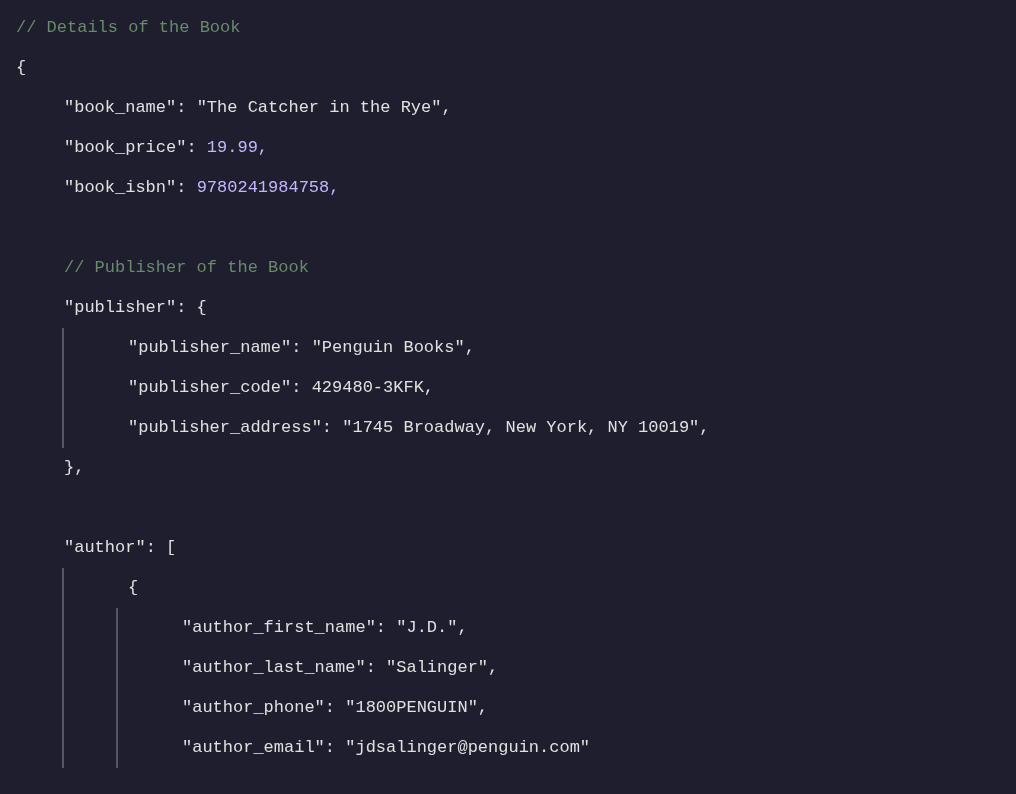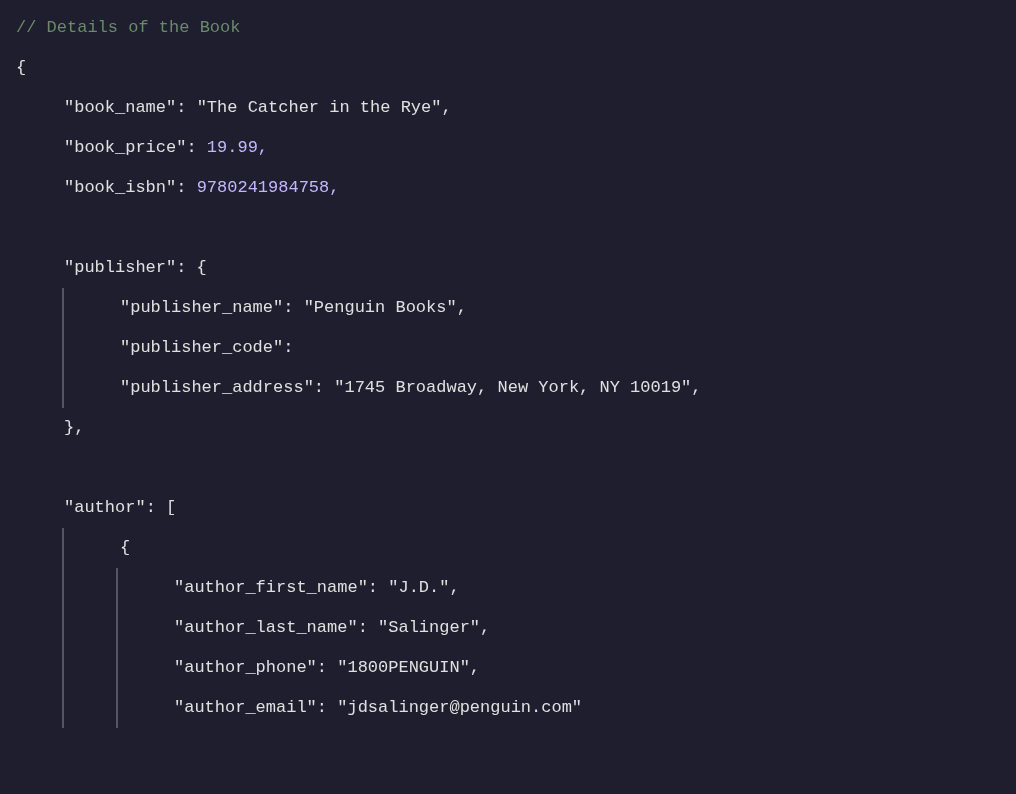--- a/index.html
+++ b/index.html
@@ -21,21 +21,21 @@
       width: 100%;
       height: 100%;
       padding: 8px 0;
       overflow: hidden;
     }
 
     .code-line {
       display: flex;
       align-items: flex-end;
       min-height: 36px;
-      padding: 2px 4px;
+      padding: 2px 12px;
       font-size: 17px;
       line-height: 36px;
       white-space: pre;
     }
 
     .indent-0 { padding-left: 16px; }
     .indent-1 { padding-left: 64px; }
 
     .comment { color: #6a8a6a; }
     .key { color: #e0e0e0; }
@@ -71,35 +71,38 @@
   <div class="code-line indent-1">
     <span class="key">"book_price"</span><span class="punctuation">: </span><span class="number-value">19.99,</span>
   </div>
 
   <div class="code-line indent-1">
     <span class="key">"book_isbn"</span><span class="punctuation">: </span><span class="number-value">9780241984758,</span>
   </div>
 
   <div class="code-line indent-0">&nbsp;</div>
 
+  <div class="code-line indent-1">
+    <span class="comment">// Publisher of the Book</span>
+  </div>
 
   <div class="code-line indent-1">
     <span class="key">"publisher"</span><span class="punctuation">: {</span>
   </div>
 
   <div style="display:flex; padding-left: 62px;">
     <div class="vertical-bar"></div>
     <div style="flex:1; padding-left: 52px;">
 
       <div class="code-line">
         <span class="key">"publisher_name"</span><span class="punctuation">: </span><span class="string-value">"Penguin Books",</span>
       </div>
 
       <div class="code-line">
-        <span class="key">"publisher_code"</span><span class="punctuation">: </span>
+        <span class="key">"publisher_code"</span><span class="punctuation">: </span><span class="string-value">429480-3KFK,</span>
       </div>
 
       <div class="code-line">
         <span class="key">"publisher_address"</span><span class="punctuation">: </span><span class="string-value">"1745 Broadway, New York, NY 10019",</span>
       </div>
 
     </div>
   </div>
 
   <div class="code-line indent-1">

